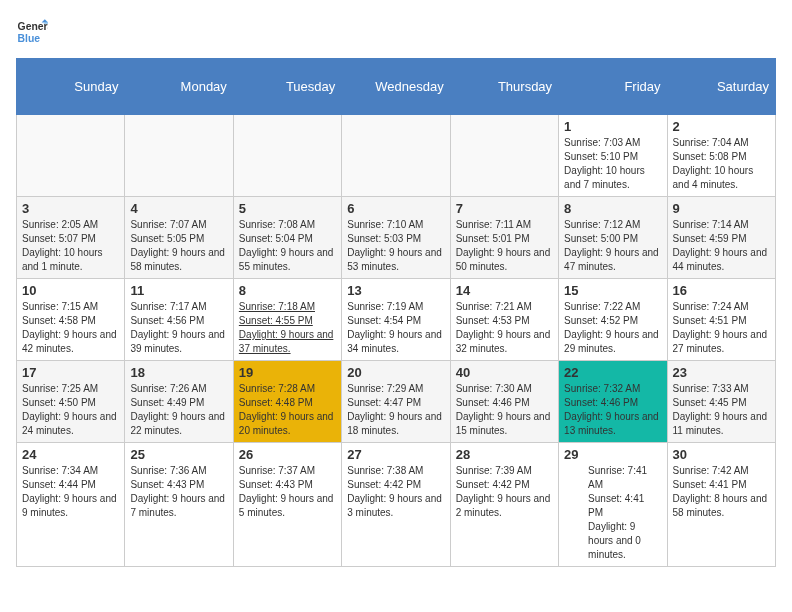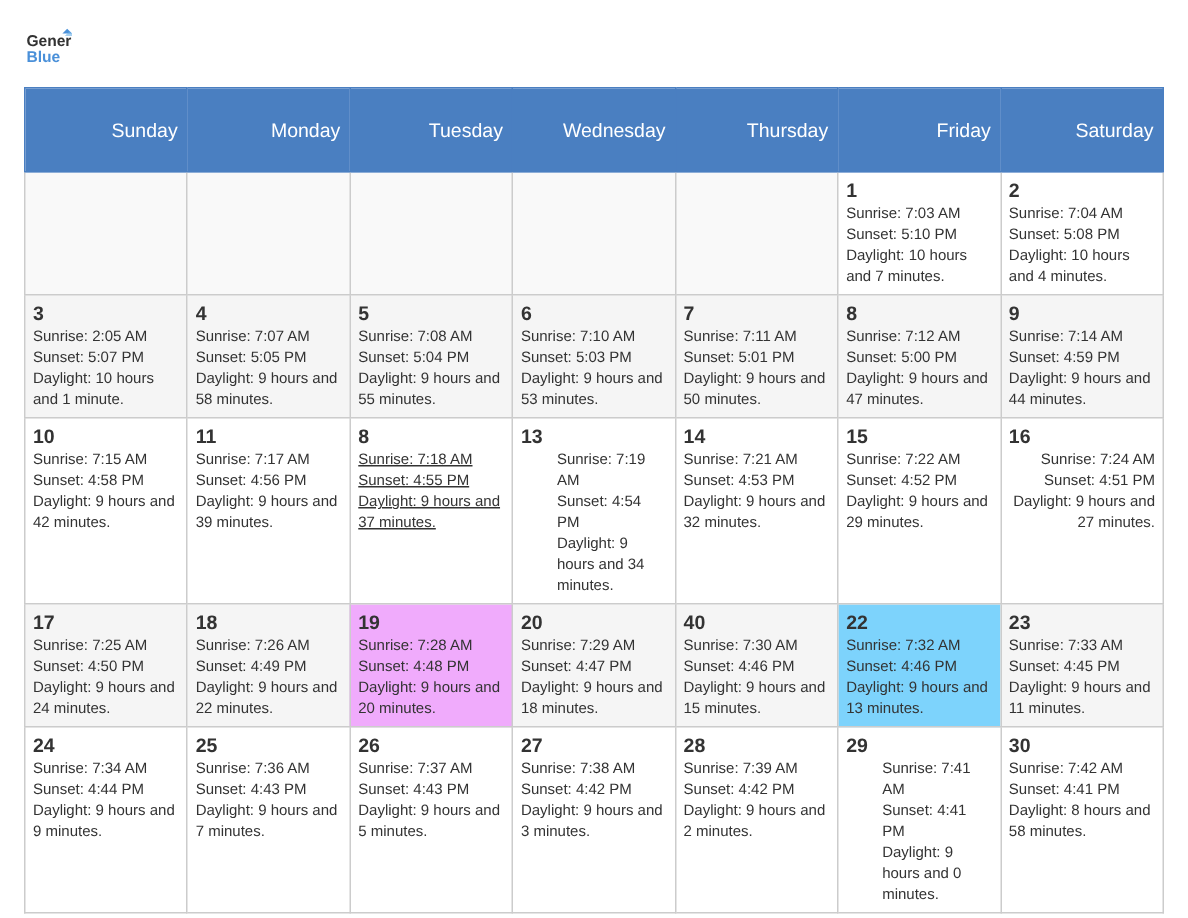--- a/index.html
+++ b/index.html
@@ -193,75 +193,75 @@
 Daylight: 9 hours and 39 minutes.</div>
         </td>
         <td>
           <div class="day-num">8</div>
           <div class="day-info" style="white-space: pre-line; text-decoration: underline;">Sunrise: 7:18 AM
 Sunset: 4:55 PM
 Daylight: 9 hours and 37 minutes.</div>
         </td>
         <td>
           <div class="day-num">13</div>
-          <div class="day-info" style="white-space: pre-line; margin-left: 24px;">Sunrise: 7:19 AM
+          <div class="day-info" style="white-space: pre-line;">Sunrise: 7:19 AM
 Sunset: 4:54 PM
 Daylight: 9 hours and 34 minutes.</div>
         </td>
         <td>
           <div class="day-num">14</div>
           <div class="day-info" style="white-space: pre-line;">Sunrise: 7:21 AM
 Sunset: 4:53 PM
 Daylight: 9 hours and 32 minutes.</div>
         </td>
         <td>
           <div class="day-num">15</div>
           <div class="day-info" style="white-space: pre-line;">Sunrise: 7:22 AM
 Sunset: 4:52 PM
 Daylight: 9 hours and 29 minutes.</div>
         </td>
         <td>
           <div class="day-num">16</div>
-          <div class="day-info" style="white-space: pre-line; text-align: right;">Sunrise: 7:24 AM
+          <div class="day-info" style="white-space: pre-line;">Sunrise: 7:24 AM
 Sunset: 4:51 PM
 Daylight: 9 hours and 27 minutes.</div>
         </td>
       </tr>
       <tr>
         <td style="background: rgb(245, 245, 245);">
           <div class="day-num">17</div>
           <div class="day-info" style="white-space: pre-line;">Sunrise: 7:25 AM
 Sunset: 4:50 PM
 Daylight: 9 hours and 24 minutes.</div>
         </td>
         <td style="background: rgb(245, 245, 245);">
           <div class="day-num">18</div>
           <div class="day-info" style="white-space: pre-line;">Sunrise: 7:26 AM
 Sunset: 4:49 PM
 Daylight: 9 hours and 22 minutes.</div>
         </td>
-        <td style="background: #f0abfc;">
+        <td style="background: #eab308;">
           <div class="day-num">19</div>
           <div class="day-info" style="white-space: pre-line;">Sunrise: 7:28 AM
 Sunset: 4:48 PM
 Daylight: 9 hours and 20 minutes.</div>
         </td>
         <td style="background: rgb(245, 245, 245);">
           <div class="day-num">20</div>
           <div class="day-info" style="white-space: pre-line;">Sunrise: 7:29 AM
 Sunset: 4:47 PM
 Daylight: 9 hours and 18 minutes.</div>
         </td>
         <td style="background: rgb(245, 245, 245);">
           <div class="day-num">40</div>
           <div class="day-info" style="white-space: pre-line;">Sunrise: 7:30 AM
 Sunset: 4:46 PM
 Daylight: 9 hours and 15 minutes.</div>
         </td>
-        <td style="background: #7dd3fc;">
+        <td style="background: #14b8a6;">
           <div class="day-num">22</div>
           <div class="day-info" style="white-space: pre-line;">Sunrise: 7:32 AM
 Sunset: 4:46 PM
 Daylight: 9 hours and 13 minutes.</div>
         </td>
         <td style="background: rgb(245, 245, 245);">
           <div class="day-num">23</div>
           <div class="day-info" style="white-space: pre-line;">Sunrise: 7:33 AM
 Sunset: 4:45 PM
 Daylight: 9 hours and 11 minutes.</div>

